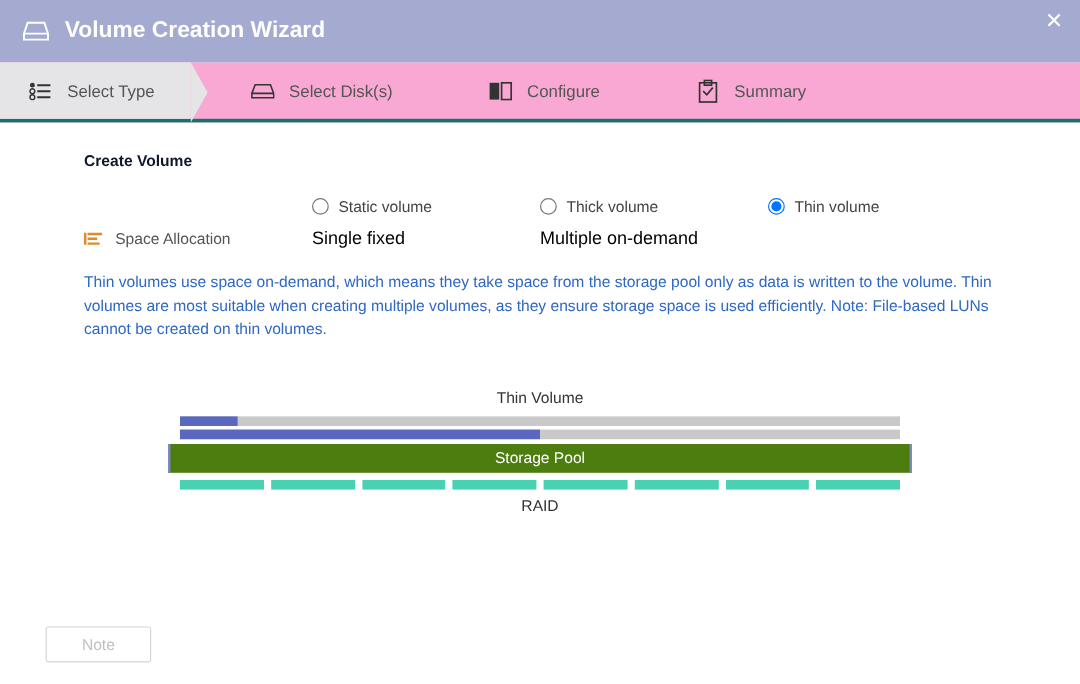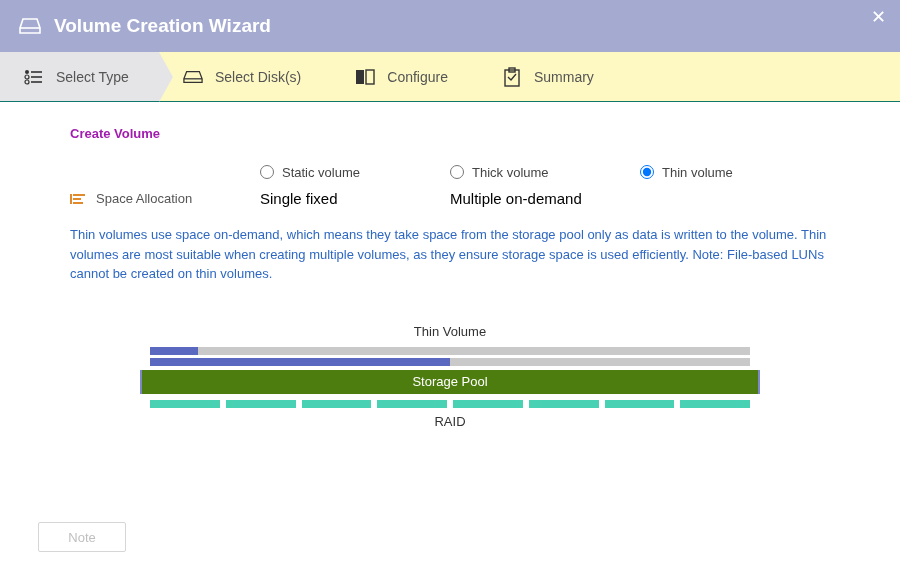--- a/index.html
+++ b/index.html
@@ -36,24 +36,25 @@
   .titlebar-close {
     position: absolute;
     right: 14px;
     top: 6px;
     color: #fff;
     font-size: 18px;
     cursor: pointer;
   }
   .stepbar {
     height: 50px;
-    background: #fef9c3;
+    background: #f9a8d4;
     display: flex;
     align-items: stretch;
-    border-bottom: 1px solid #0f766e;
+    border-bottom: 3px solid #0f766e;
+    gap: 26px;
   }
   .step {
     display: flex;
     align-items: center;
     padding: 0 30px 0 24px;
     gap: 12px;
     color: #555;
     font-size: 14px;
     position: relative;
     cursor: pointer;
@@ -78,21 +79,21 @@
     align-items: center;
     justify-content: center;
   }
   .content {
     padding: 24px 70px 0 70px;
   }
   .section-heading {
     font-size: 13px;
     font-weight: 600;
     margin-bottom: 24px;
-    color: #a21caf;
+    color: #0f172a;
   }
   .vol-grid {
     display: grid;
     grid-template-columns: 190px 190px 190px 190px;
     row-gap: 10px;
     margin-bottom: 18px;
   }
   .radio-cell {
     display: flex;
     align-items: flex-start;

